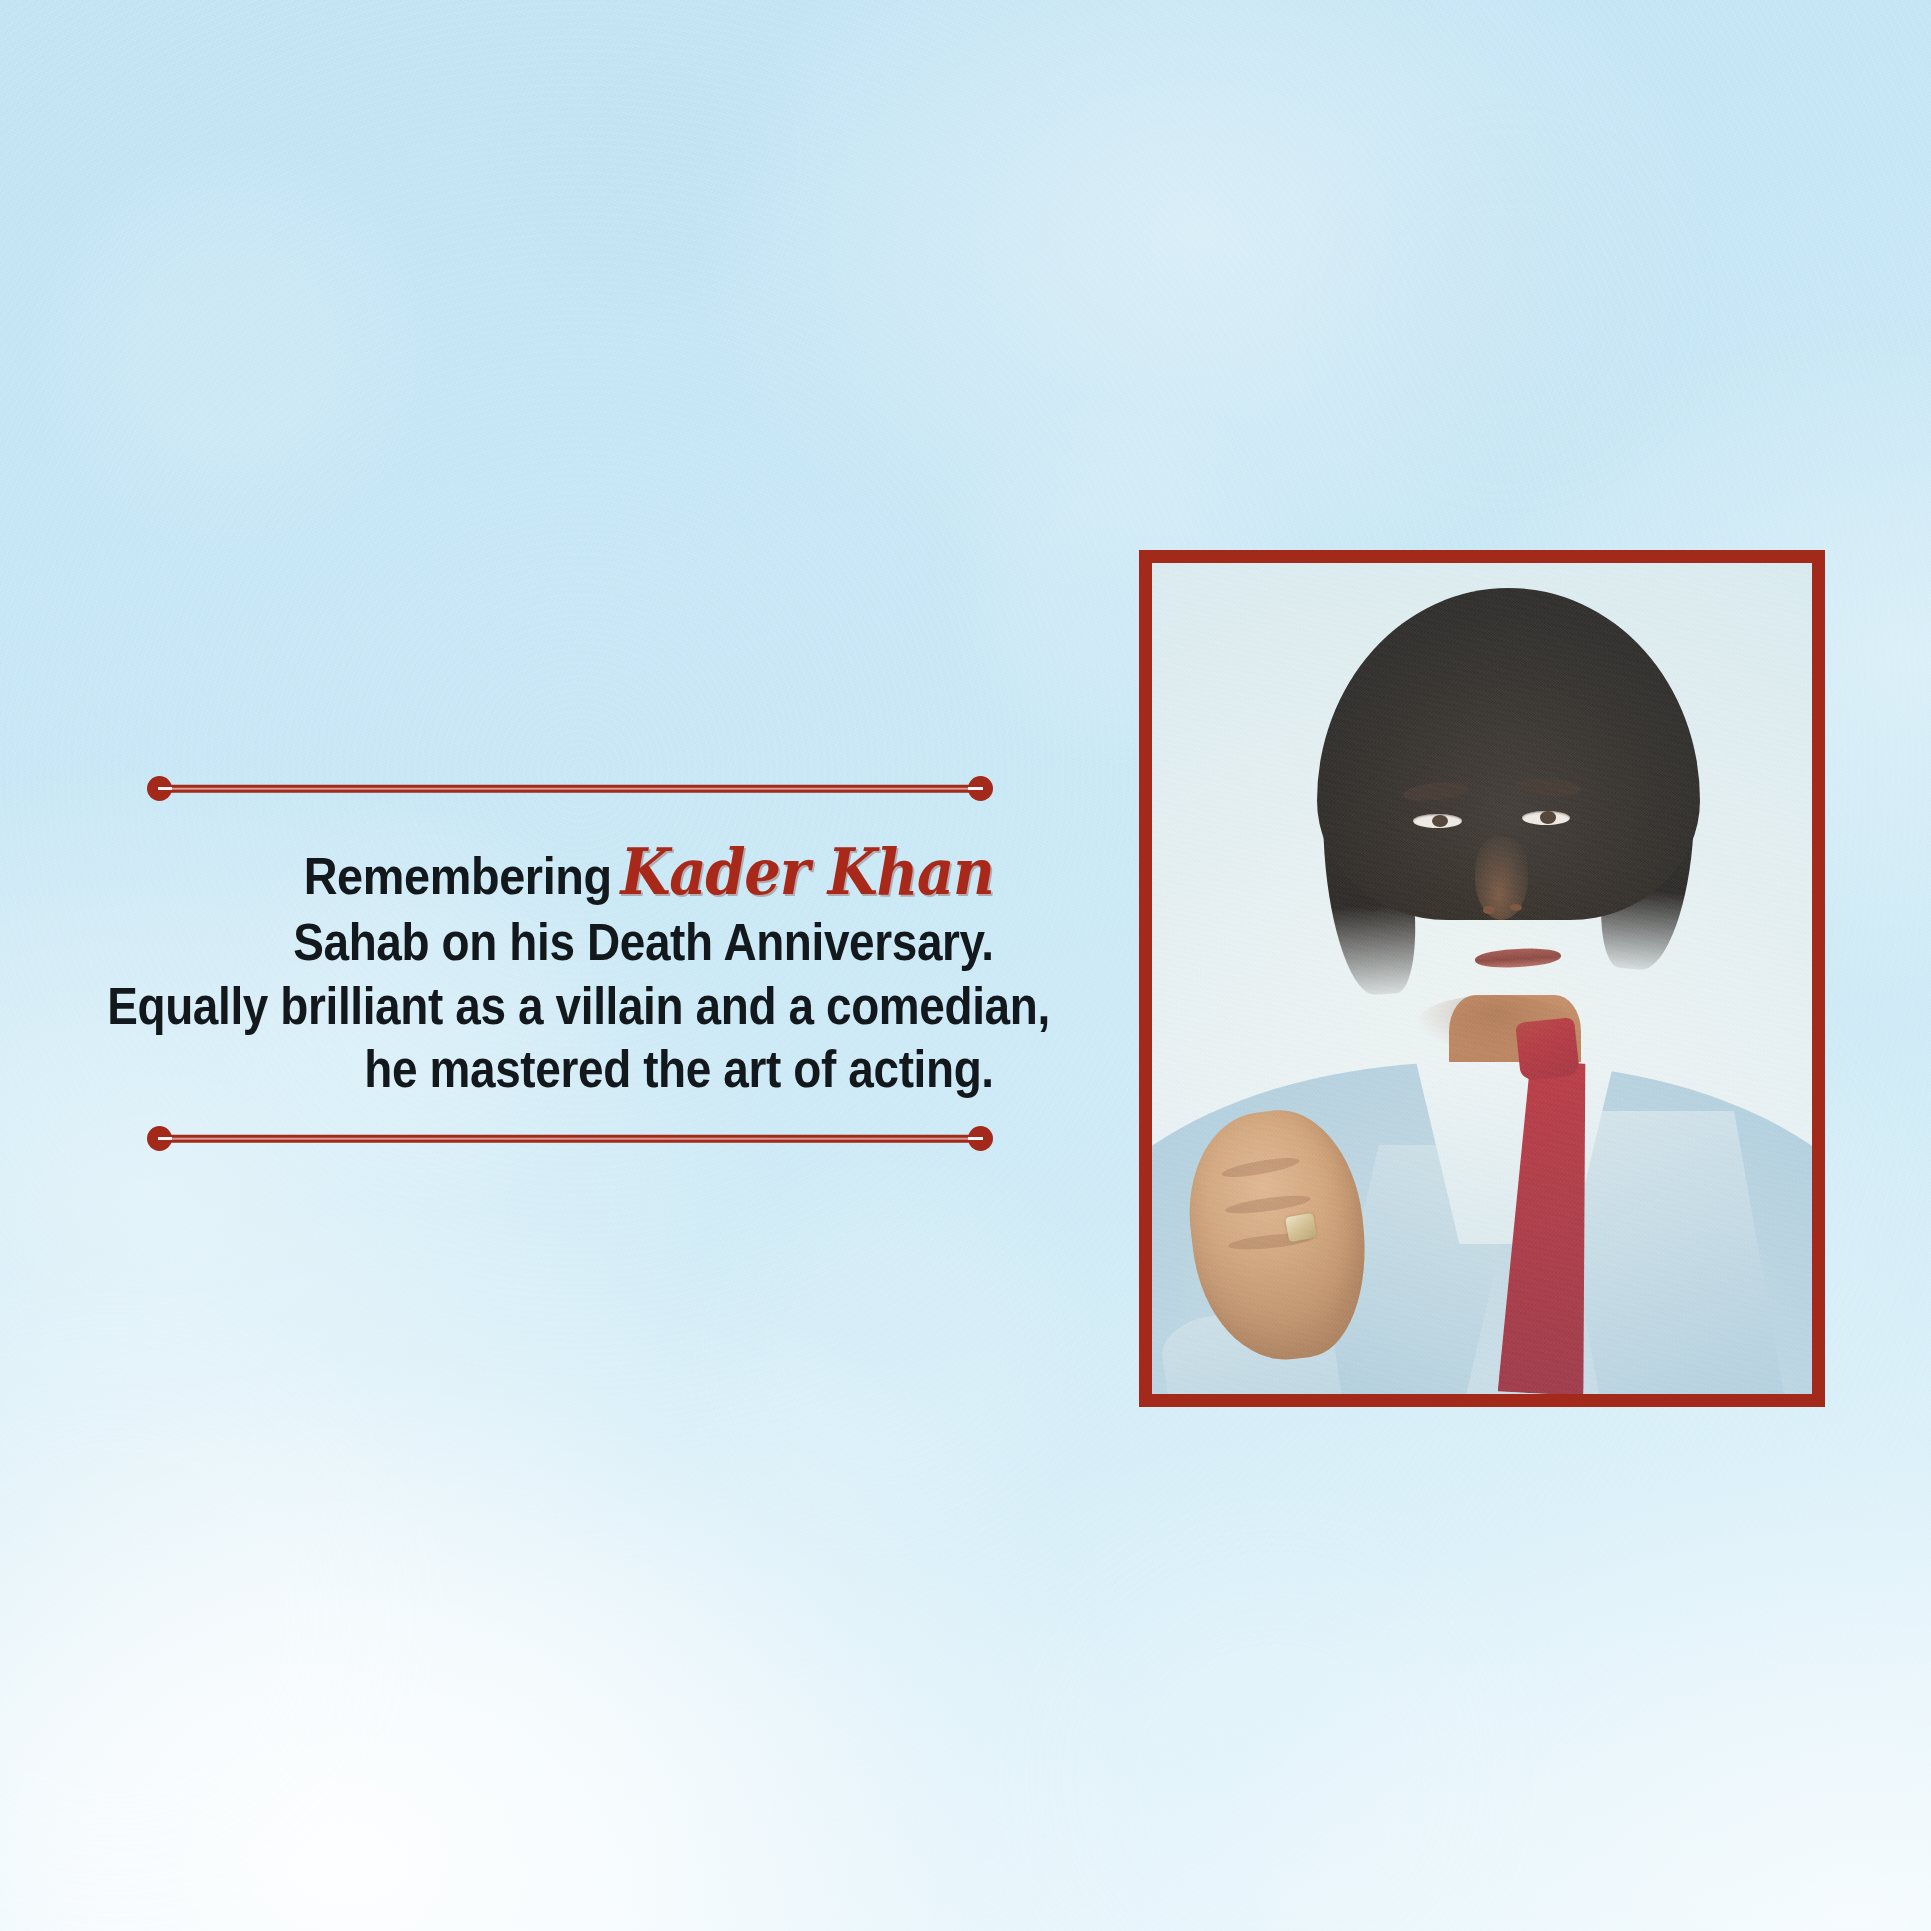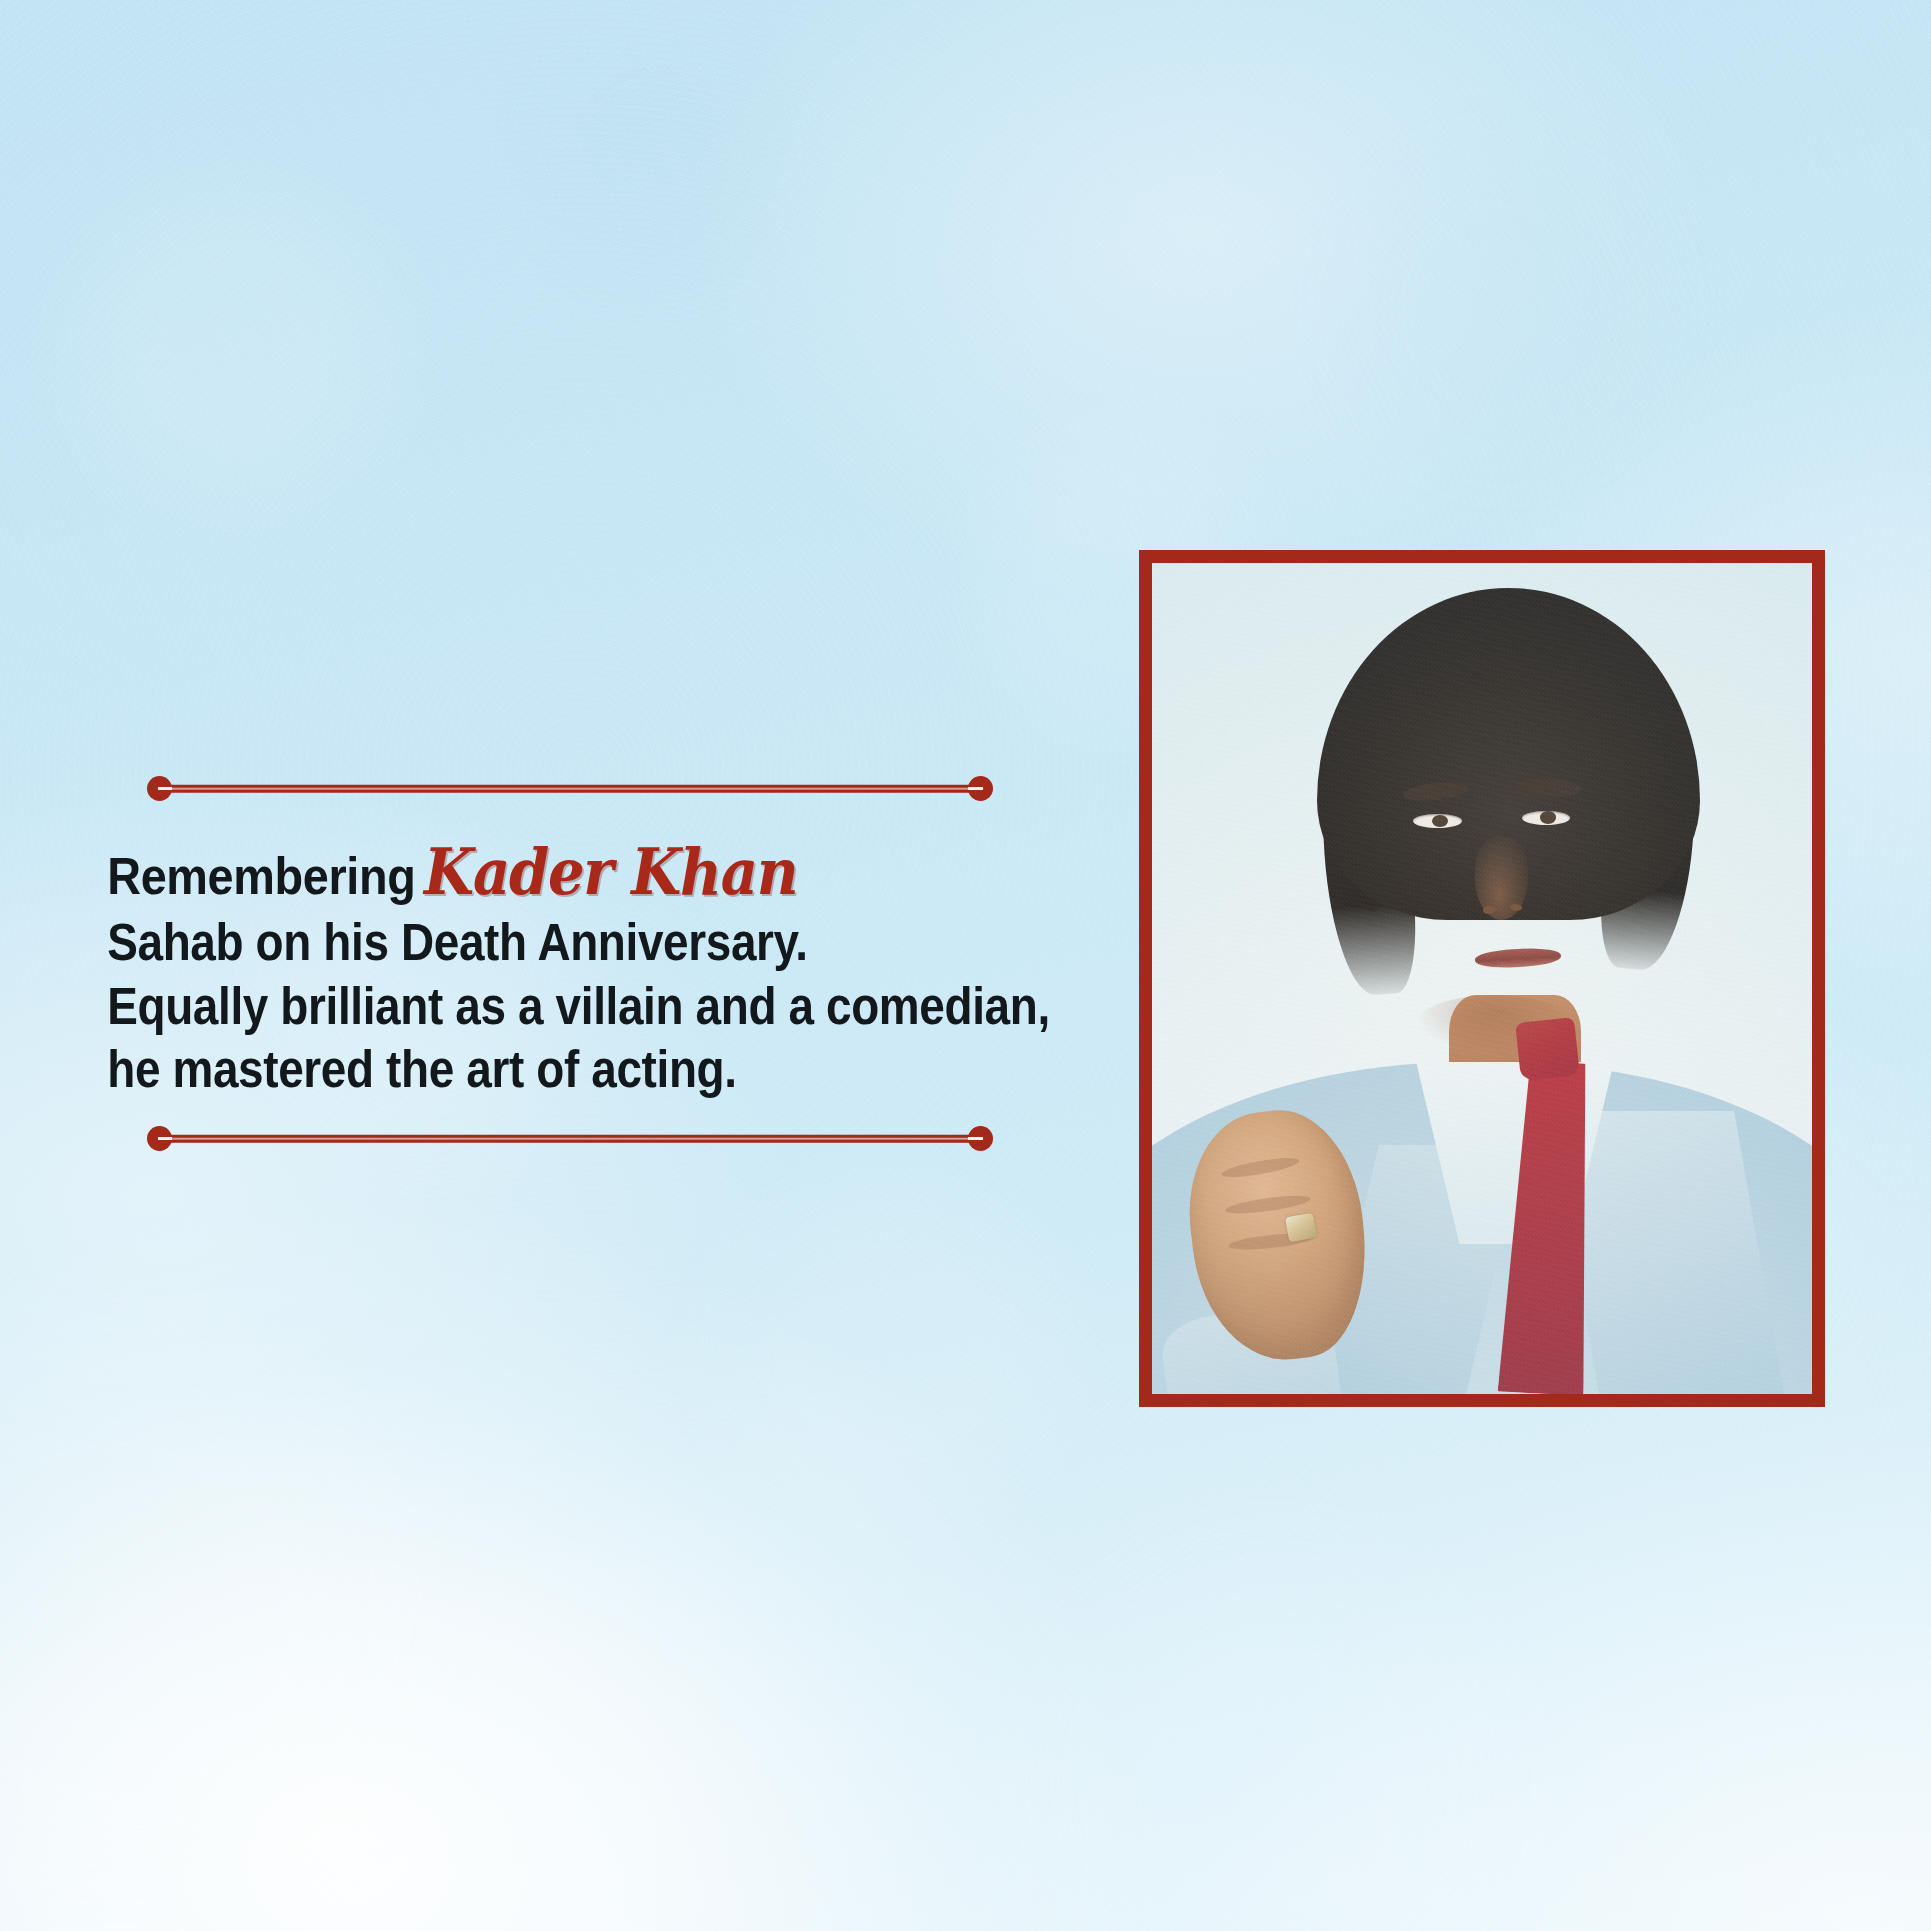--- a/index.html
+++ b/index.html
@@ -105,21 +105,21 @@
     margin-top: -1.4px;
     background: #eaf6fc;
   }
   .rule .dot.left  { left: 89px; }
   .rule .dot.left::after  { right: 0; }
   .rule .dot.right { right: 50px; }
   .rule .dot.right::after { left: 0; }
 
   .lines {
     padding: 27px 0 21px 0;
-    text-align: left;
+    text-align: right;
   }
   .line {
     display: block;
     color: #12181b;
     font-family: "Liberation Sans", sans-serif;
     font-weight: 700;
     font-size: 51px;
     line-height: 1.24;
     letter-spacing: -0.4px;
     transform: scaleX(0.9);

